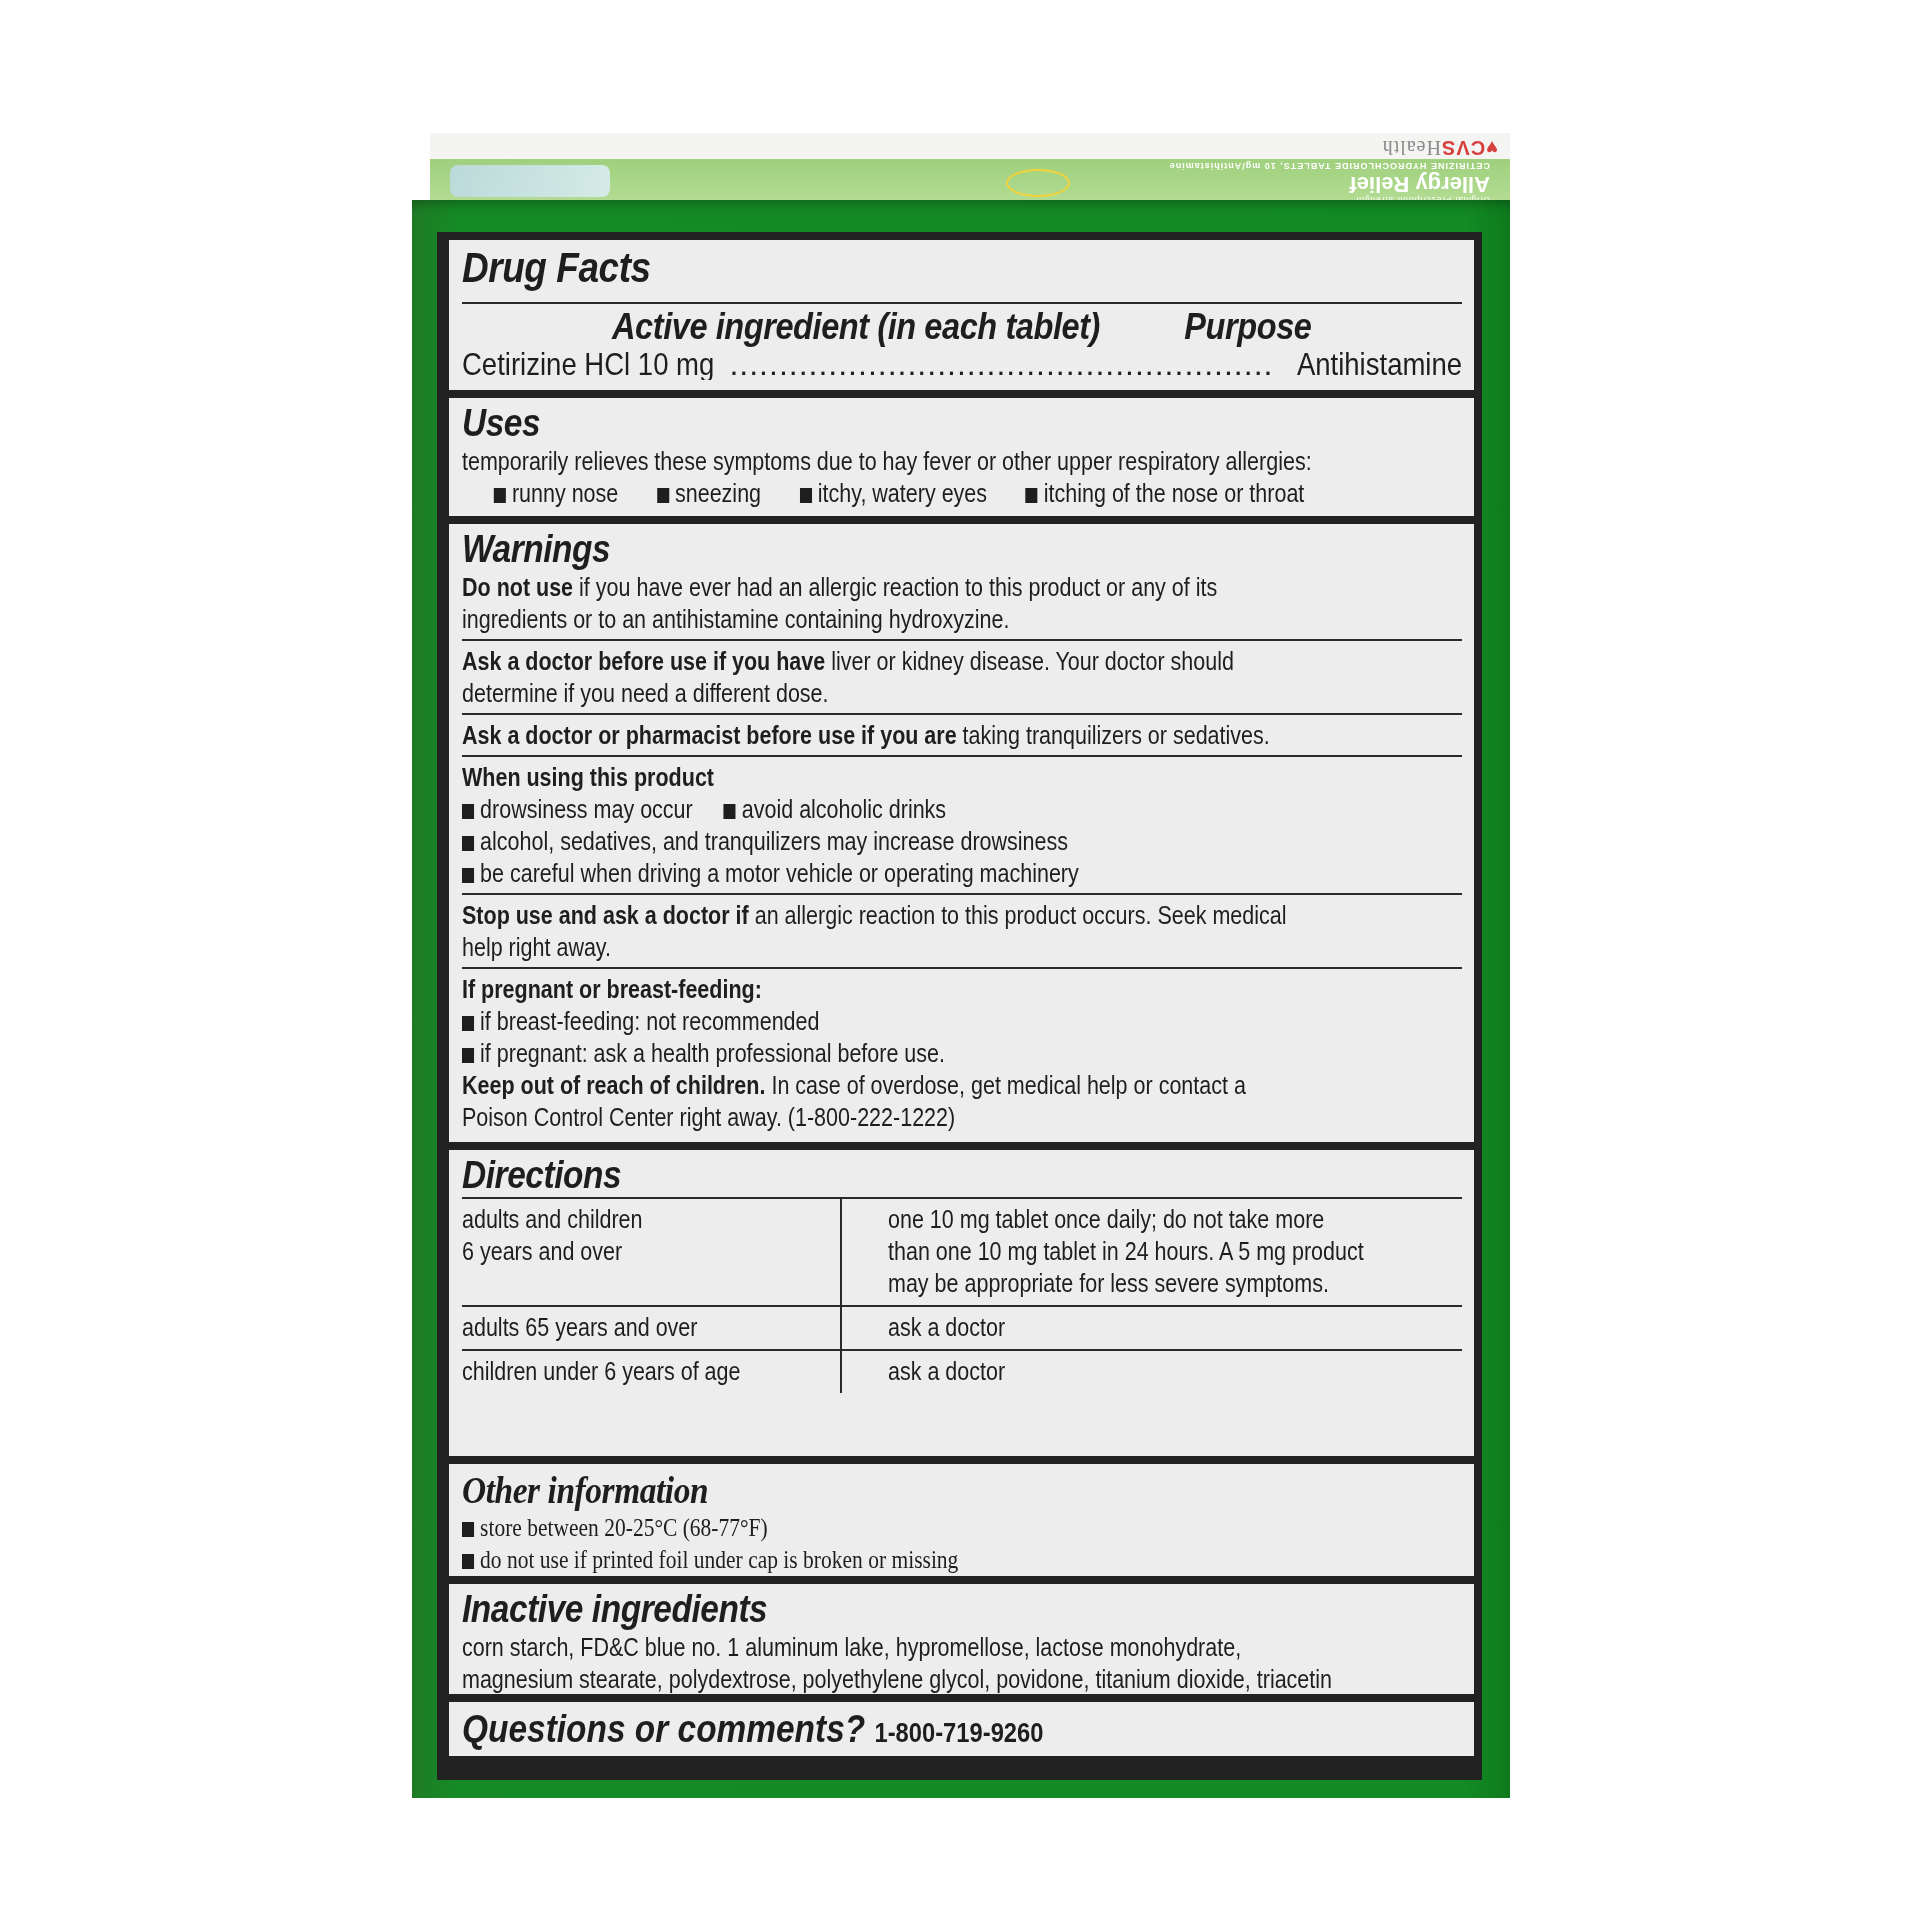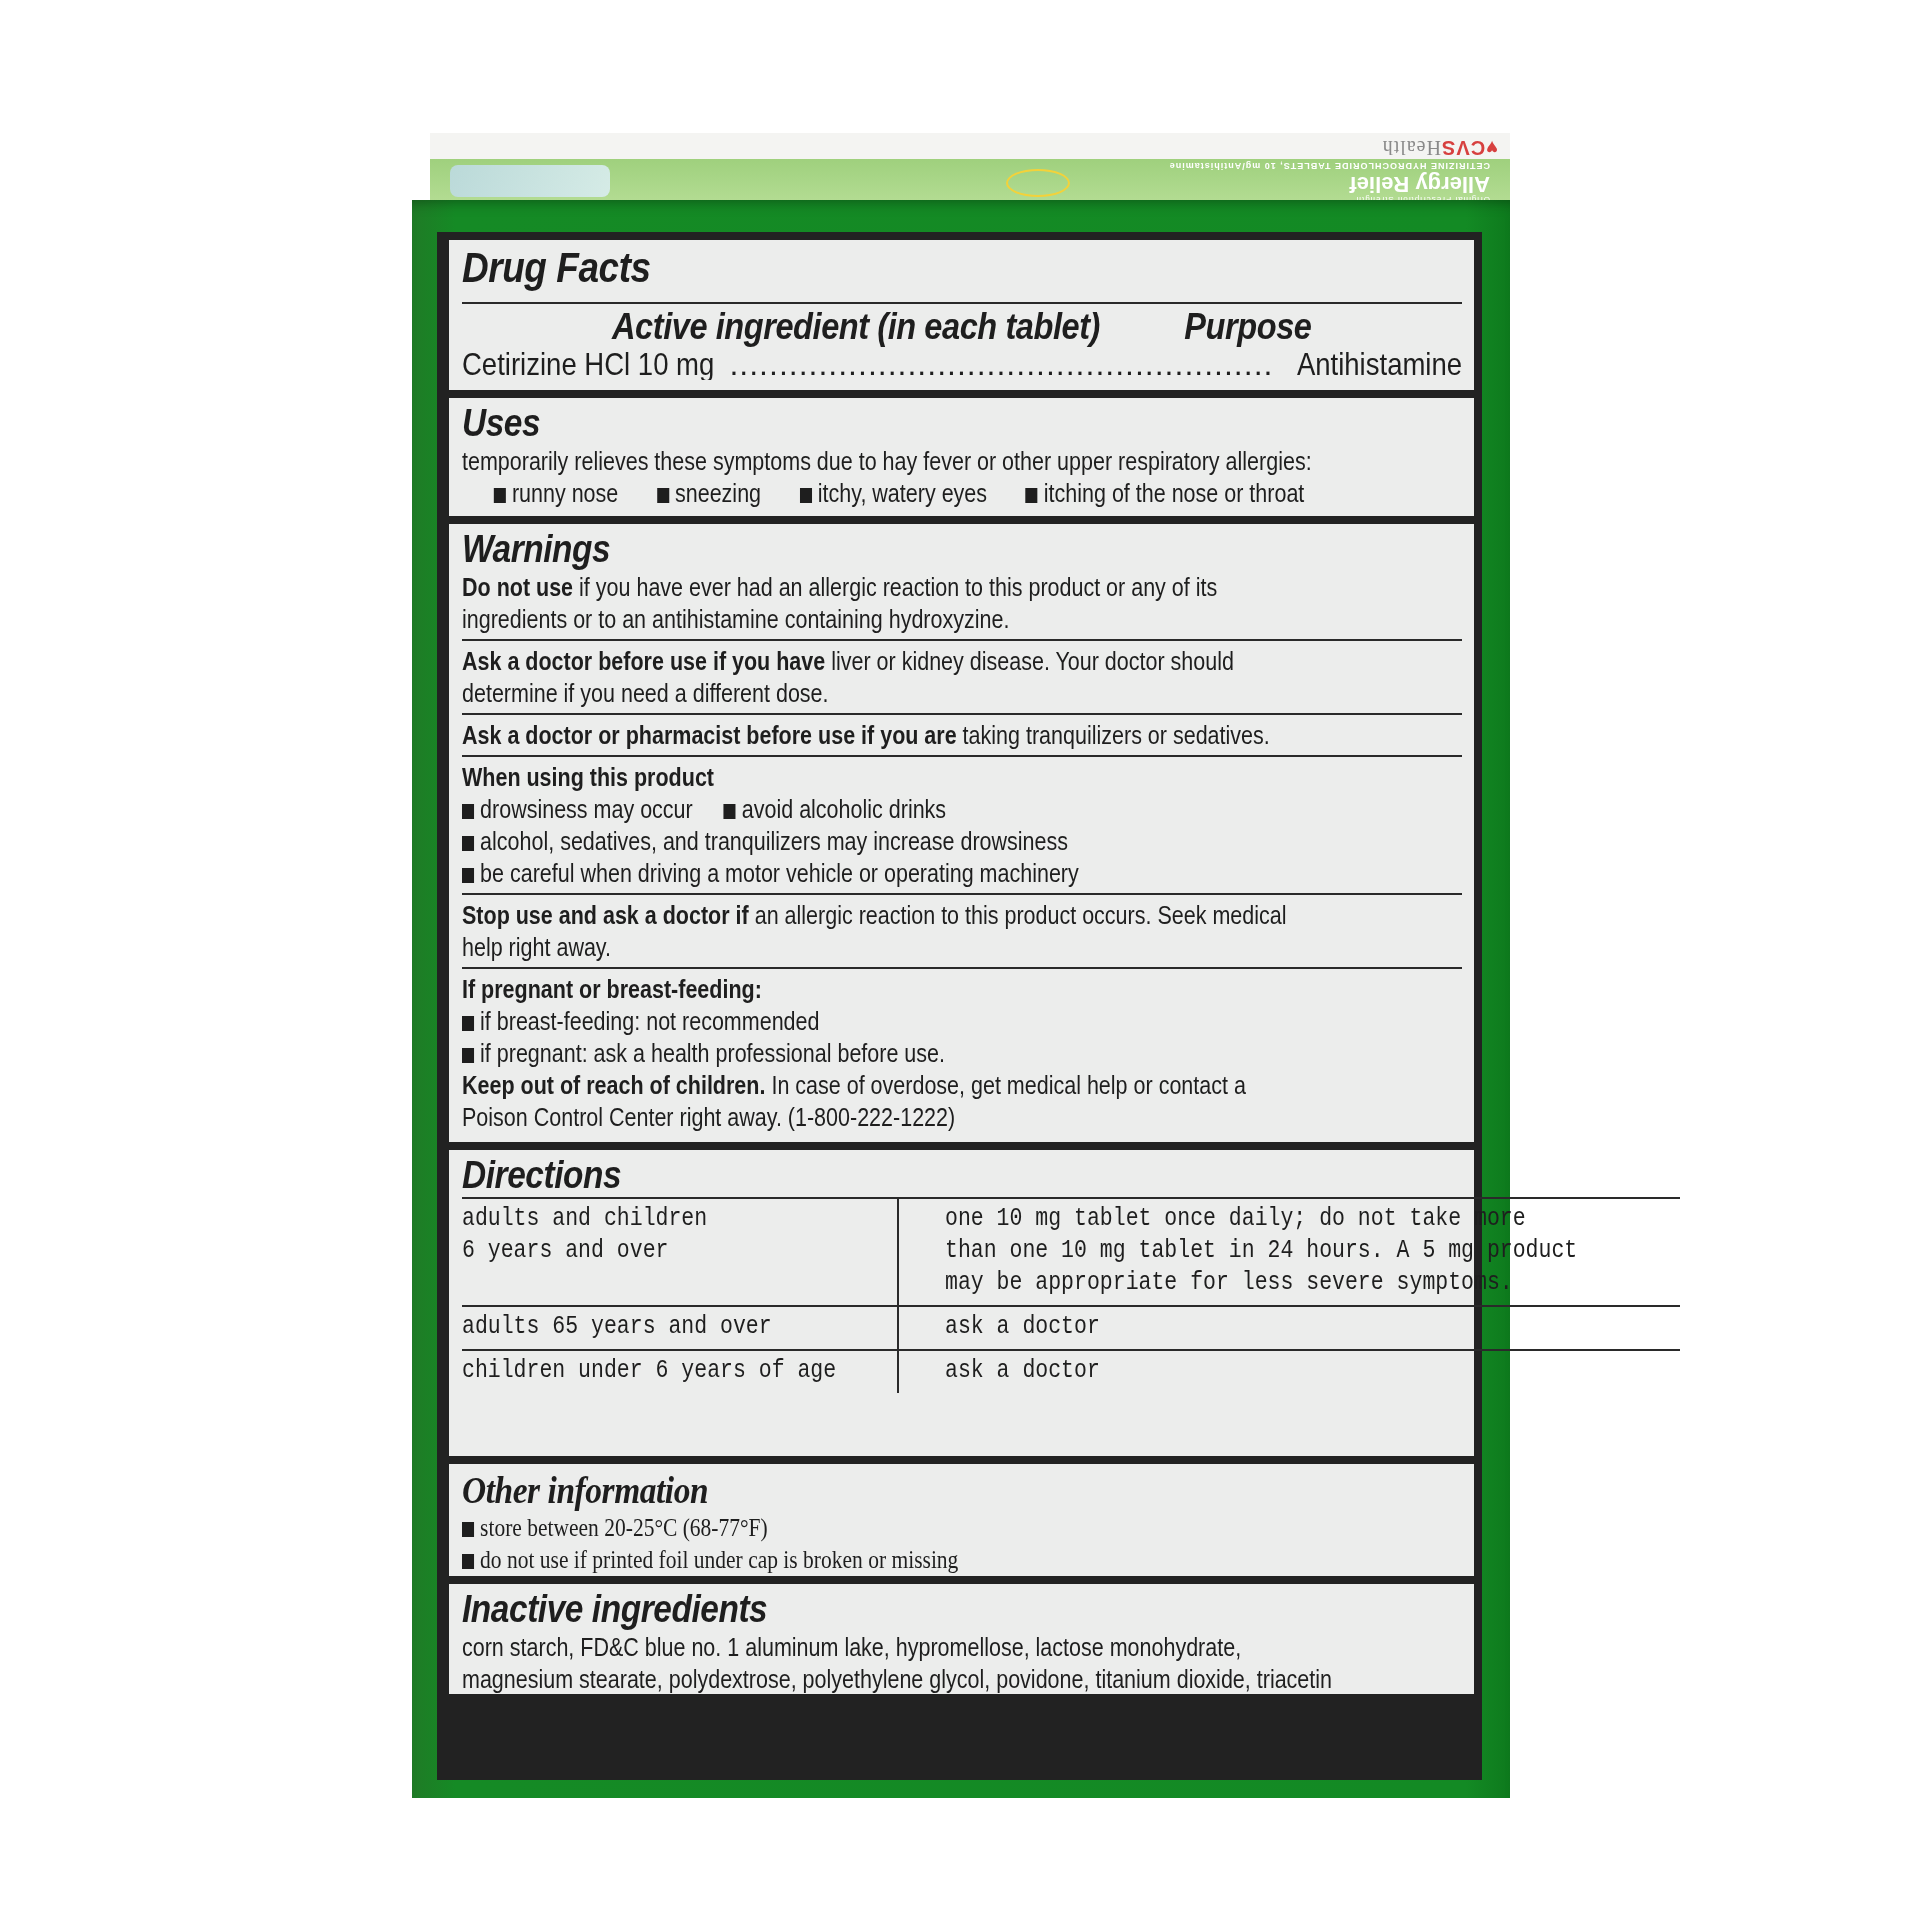--- a/index.html
+++ b/index.html
@@ -41,21 +41,21 @@
     padding:0 12px 0 13px; box-sizing:border-box;
   }
   .hd { font-weight:bold; font-style:italic; font-size:38px; letter-spacing:-0.5px; transform:scaleX(.88); transform-origin:left; display:inline-block; white-space:nowrap; }
   .t { font-size:25px; line-height:32px; white-space:nowrap; transform:scaleX(.86); transform-origin:left; display:block; }
   .b { font-weight:bold; }
   .rule { height:2px; background:#2a2a2a; margin:0; }
   .sq { display:inline-block; width:14px; height:15px; background:#1e1e1e; margin-right:7px; vertical-align:-1px; }
   .row-between { display:flex; justify-content:center; align-items:flex-end; }
   
   .dtable { border-collapse:collapse; width:100%; margin-top:0; }
-  .dtable td { vertical-align:top; font-size:25px; line-height:32px; padding:4px 0 6px 0; border-top:2px solid #2a2a2a;font-family:Liberation Mono, monospace; }
+  .dtable td { vertical-align:top; font-size:25px; line-height:32px; padding:4px 0 6px 0; border-top:2px solid #2a2a2a; }
   .dtable td.c1 { width:378px; border-right:2px solid #2a2a2a; }
   .dtable td.c2 { padding-left:46px; }
   .dtable tr:first-child td { border-top:2px solid #2a2a2a; }
   .cell { display:block; transform:scaleX(.86); transform-origin:left; white-space:nowrap; }
 </style>
 </head>
 <body>
 
 <div class="flap">
   <div class="flap-inner">
@@ -168,13 +168,19 @@
     <span class="t"><i class="sq"></i><span>store between 20-25°C (68-77°F)</span></span>
     <span class="t"><i class="sq"></i><span>do not use if printed foil under cap is broken or missing</span></span>
   </div>
 
   <div class="sec" style="top:1352px;height:110px;padding-top:4px;">
     <span class="hd">Inactive ingredients</span>
     <span class="t">corn starch, FD&amp;C blue no. 1 aluminum lake, hypromellose, lactose monohydrate,</span>
     <span class="t">magnesium stearate, polydextrose, polyethylene glycol, povidone, titanium dioxide, triacetin</span>
   </div>
 
+  <div class="sec" style="top:1470px;height:54px;display:flex;align-items:center;">
+    <span style="display:inline-block;white-space:nowrap;transform:scaleX(.88);transform-origin:left;">
+      <span style="font-weight:bold;font-style:italic;font-size:38px;">Questions or comments?</span>
+      <span style="font-weight:bold;font-size:27px;margin-left:6px;">1-800-719-9260</span>
+    </span>
+  </div>
 </div>
 
 </body></html>

